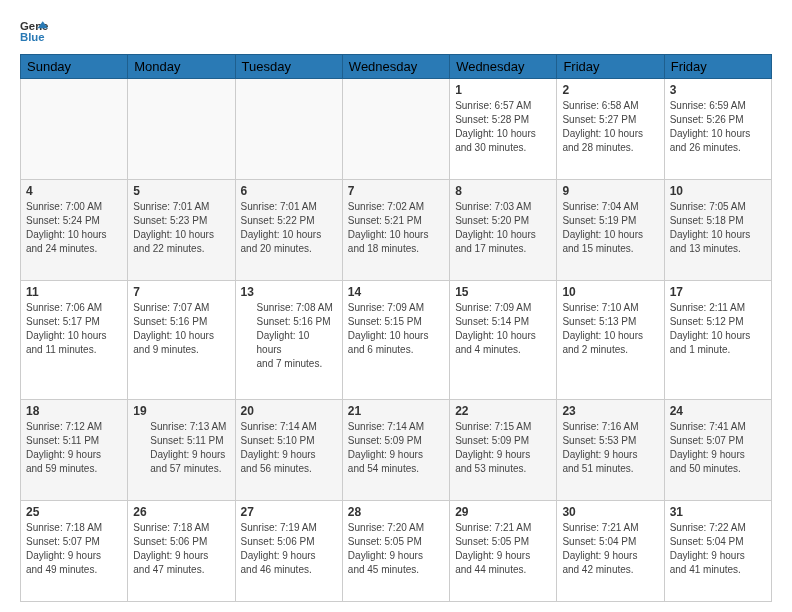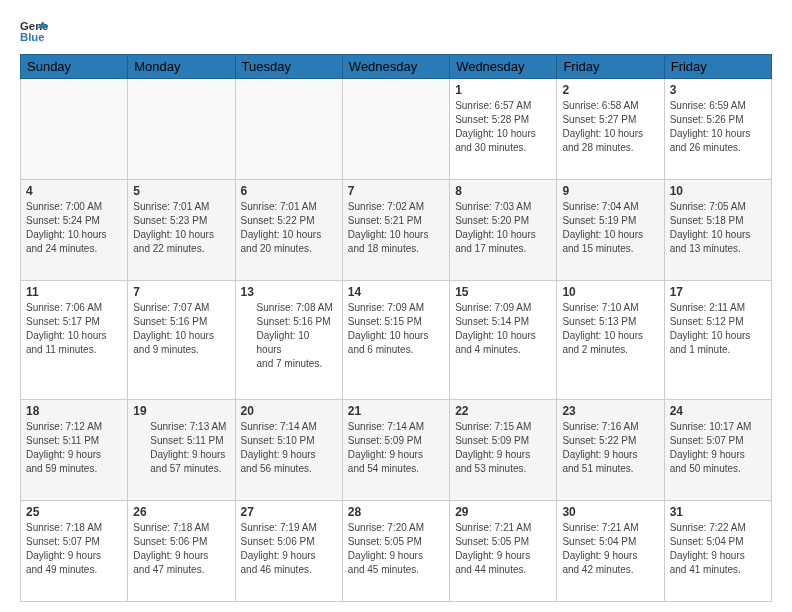--- a/index.html
+++ b/index.html
@@ -279,27 +279,27 @@
           <td>
             <span class="day-num">22</span>
             <div class="day-info" style="white-space: pre-line;">Sunrise: 7:15 AM
 Sunset: 5:09 PM
 Daylight: 9 hours
 and 53 minutes.</div>
           </td>
           <td>
             <span class="day-num">23</span>
             <div class="day-info" style="white-space: pre-line;">Sunrise: 7:16 AM
-Sunset: 5:22 PM
+Sunset: 5:53 PM
 Daylight: 9 hours
 and 51 minutes.</div>
           </td>
           <td>
             <span class="day-num">24</span>
-            <div class="day-info" style="white-space: pre-line;">Sunrise: 10:17 AM
+            <div class="day-info" style="white-space: pre-line;">Sunrise: 7:41 AM
 Sunset: 5:07 PM
 Daylight: 9 hours
 and 50 minutes.</div>
           </td>
         </tr>
         <tr>
           <td>
             <span class="day-num">25</span>
             <div class="day-info" style="white-space: pre-line;">Sunrise: 7:18 AM
 Sunset: 5:07 PM

